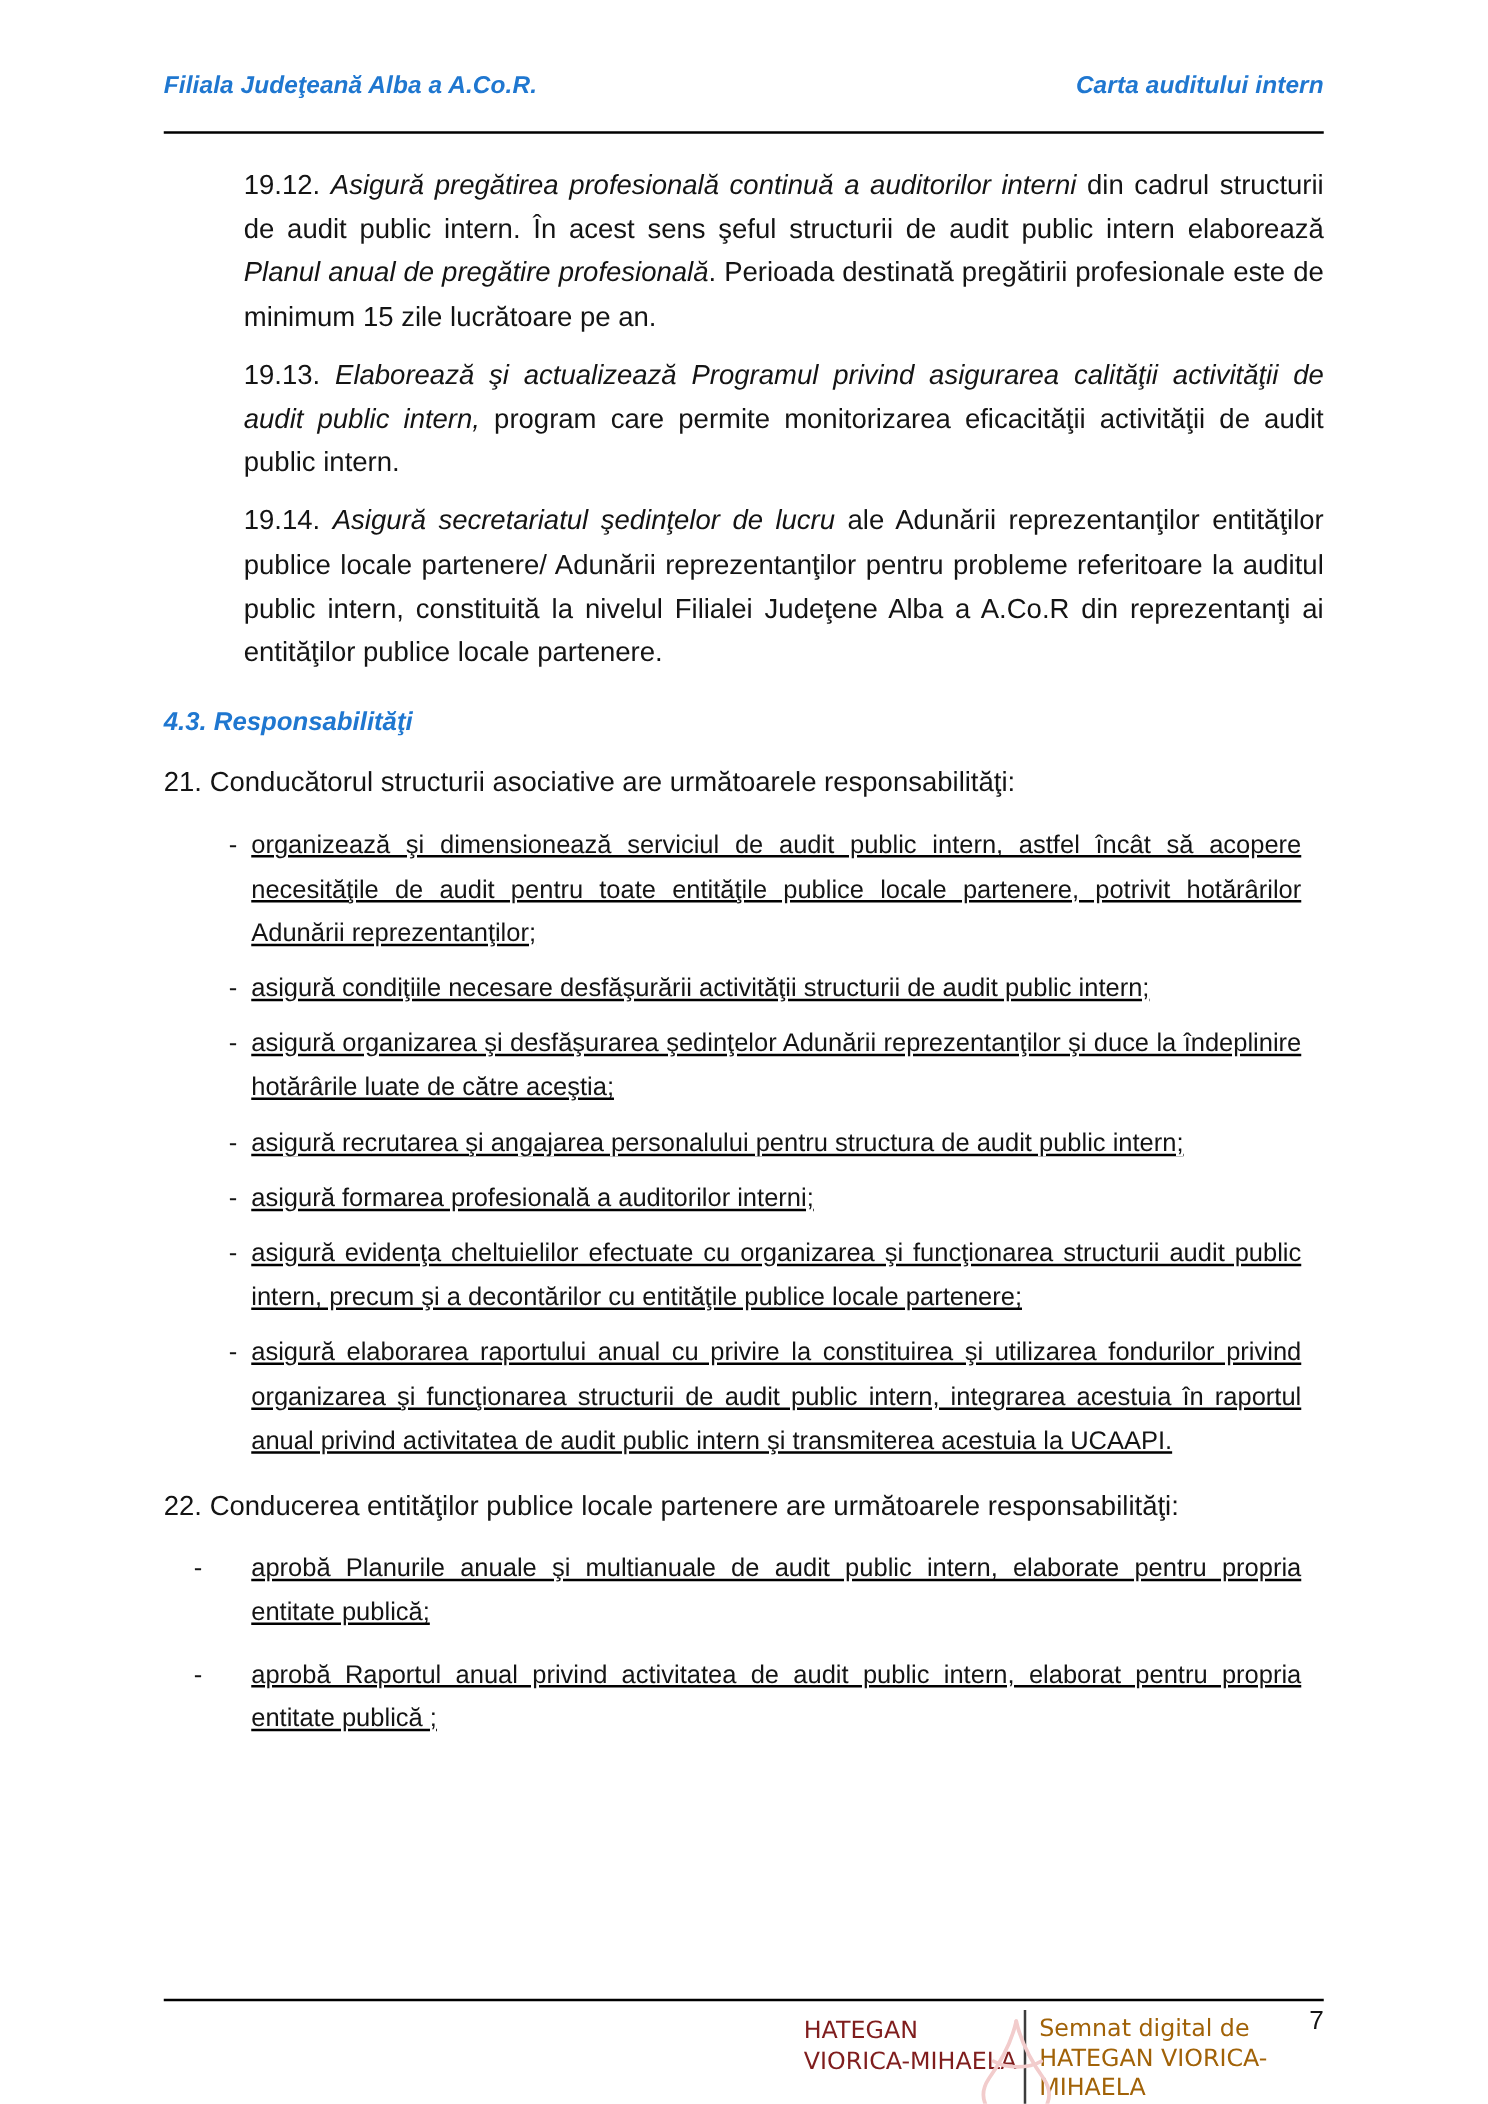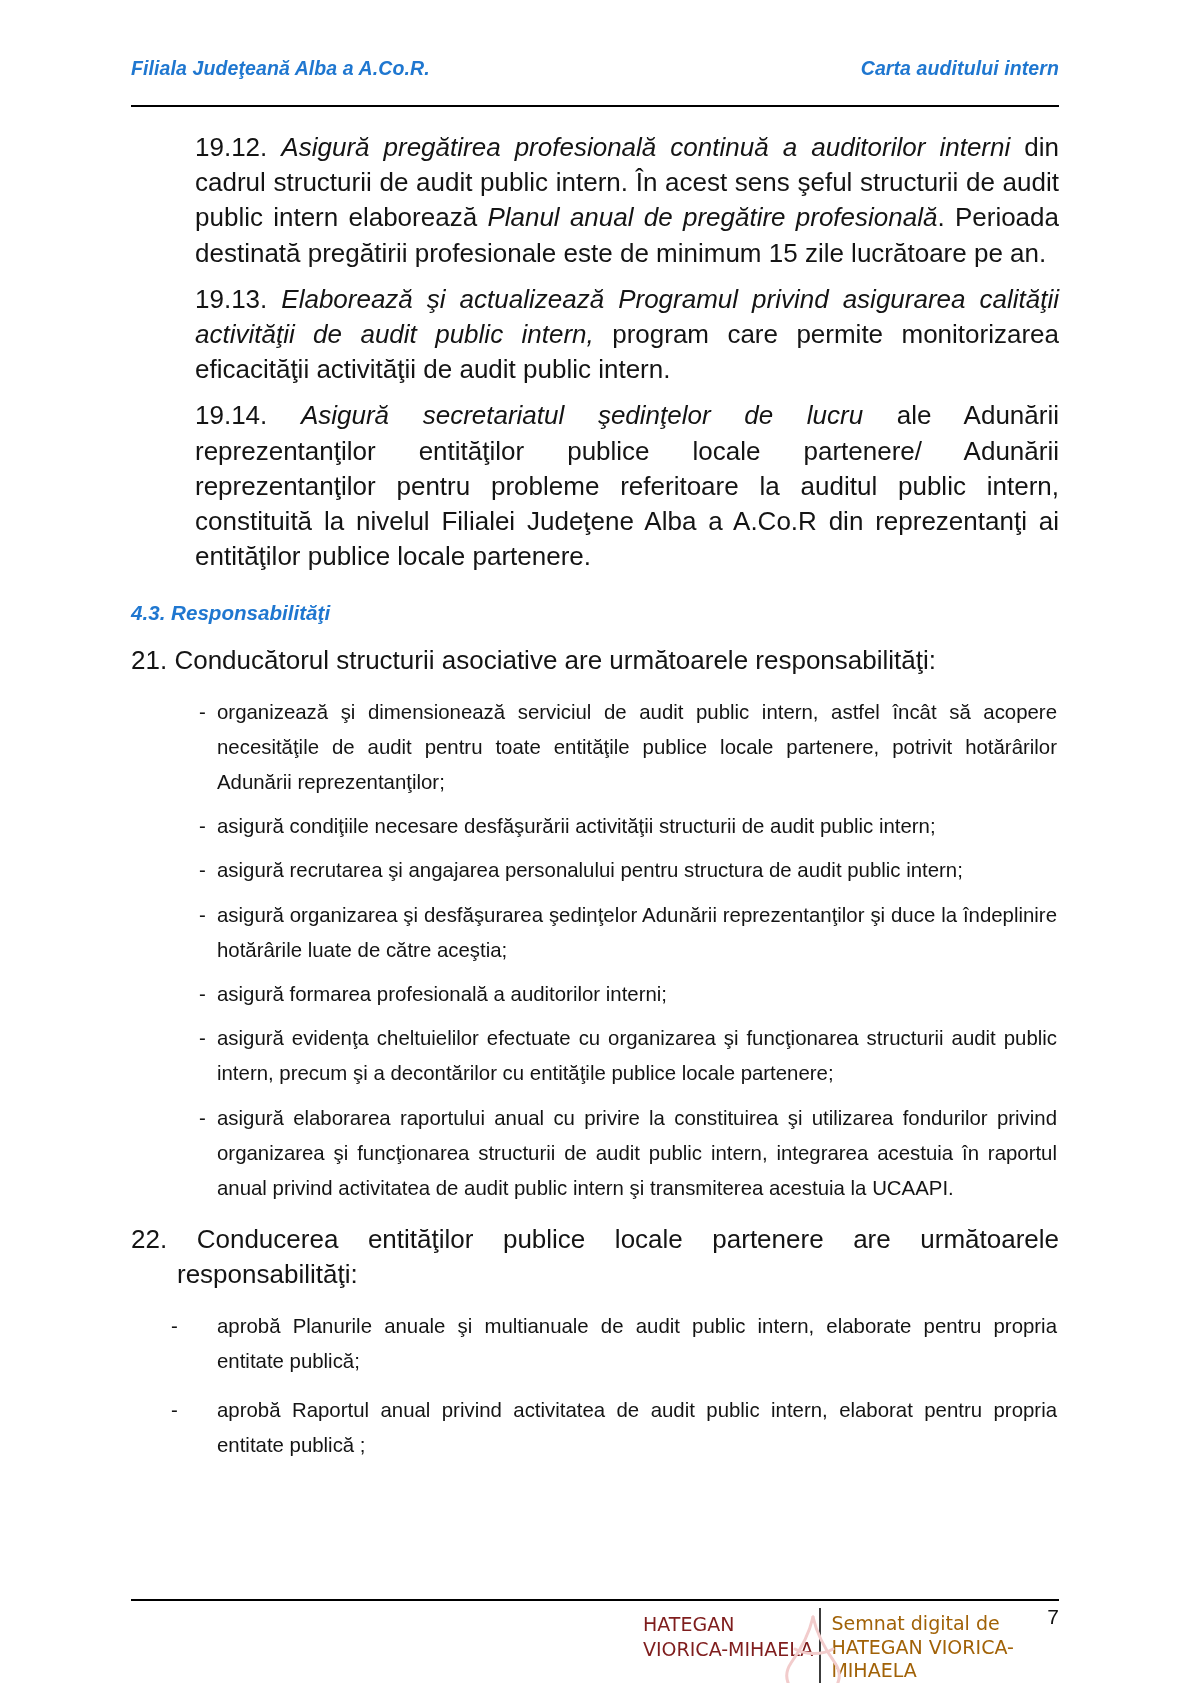--- a/index.html
+++ b/index.html
@@ -55,21 +55,21 @@
   
   .content {
     position: absolute;
     left: 131px;
     top: 130px;
     width: 928px;
   }
 
   p {
     margin: 0;
-    font-size: 26px;
+    font-size: 22px;
     line-height: 35.2px;
     text-align: justify;
     text-justify: inter-word;
     color: #141414;
   }
 
   
   .sub-para {
     margin-left: 64px;
     width: 864px;
@@ -93,23 +93,24 @@
     font-style: italic;
     font-size: 20.6px;
     line-height: 33px;
     margin-top: 22px;
     margin-bottom: 14px;
     text-align: left;
   }
 
   
   .dash-list {
-    margin: 16px;
+    margin: 0;
     padding: 0;
     list-style: none;
+    text-decoration: underline;
   }
   .dash-list li {
     position: relative;
     font-size: 20.4px;
     line-height: 35.2px;
     text-align: justify;
     color: #141414;
     margin-bottom: 9px;
   }
   
@@ -244,22 +245,22 @@
     <div class="section-heading">4.3. Responsabilităţi</div>
 
     <p class="num-para">
       <span class="numlbl">21.</span>
       <span>Conducătorul structurii asociative are următoarele responsabilităţi:</span>
     </p>
 
     <ul class="dash-list list-a gap-before">
       <li>organizează şi dimensionează serviciul de audit public intern, astfel încât să acopere necesităţile de audit pentru toate entităţile publice locale partenere, potrivit hotărârilor Adunării reprezentanţilor;</li>
       <li>asigură condiţiile necesare desfăşurării activităţii structurii de audit public intern;</li>
+      <li>asigură organizarea şi desfăşurarea şedinţelor Adunării reprezentanţilor şi duce la îndeplinire hotărârile luate de către aceştia;</li>
       <li>asigură recrutarea şi angajarea personalului pentru structura de audit public intern;</li>
-      <li>asigură organizarea şi desfăşurarea şedinţelor Adunării reprezentanţilor şi duce la îndeplinire hotărârile luate de către aceştia;</li>
       <li>asigură formarea profesională a auditorilor interni;</li>
       <li>asigură evidenţa cheltuielilor efectuate cu organizarea şi funcţionarea structurii audit public intern, precum şi a decontărilor cu entităţile publice locale partenere;</li>
       <li>asigură elaborarea raportului anual cu privire la constituirea şi utilizarea fondurilor privind organizarea şi funcţionarea structurii de audit public intern, integrarea acestuia în raportul anual privind activitatea de audit public intern şi transmiterea acestuia la UCAAPI.</li>
     </ul>
 
     <p class="num-para gap-before">
       <span class="numlbl">22.</span>
       <span>Conducerea entităţilor publice locale partenere are următoarele responsabilităţi:</span>
     </p>
 

